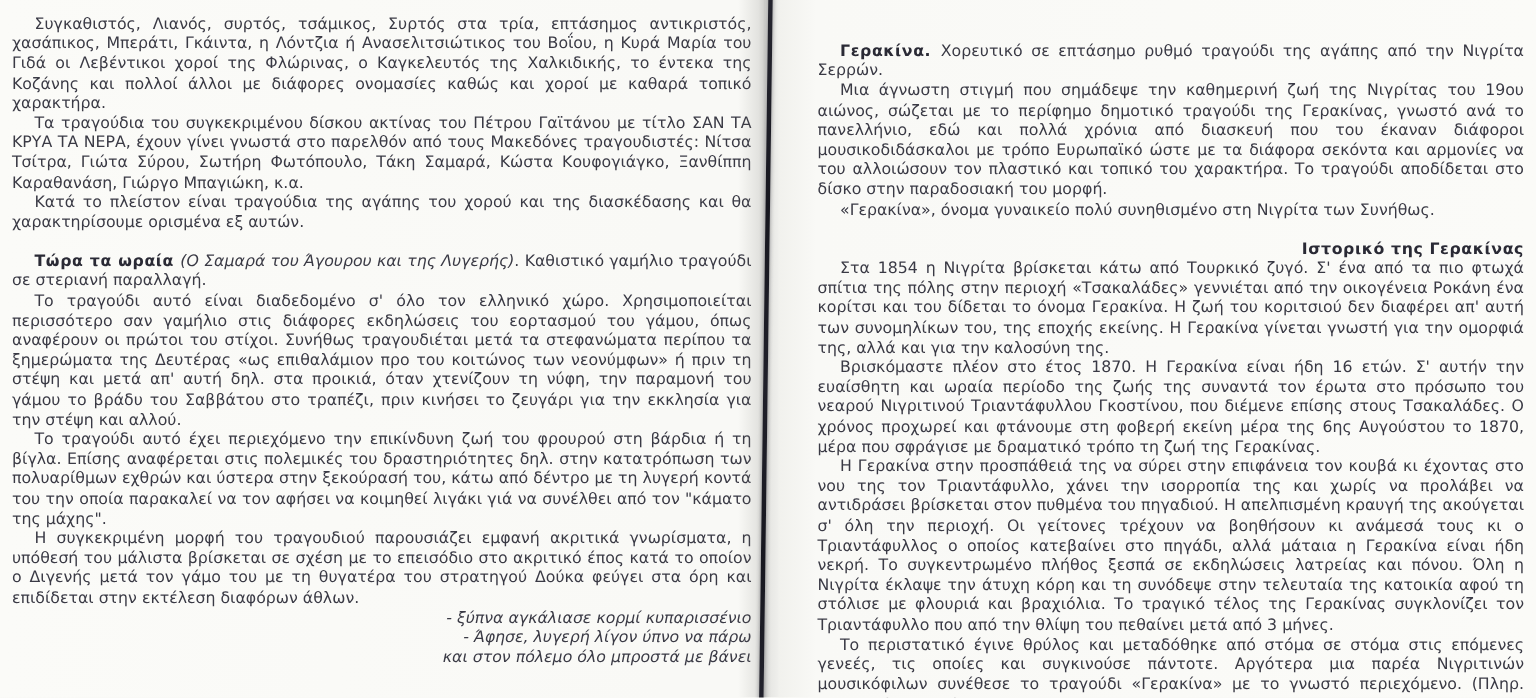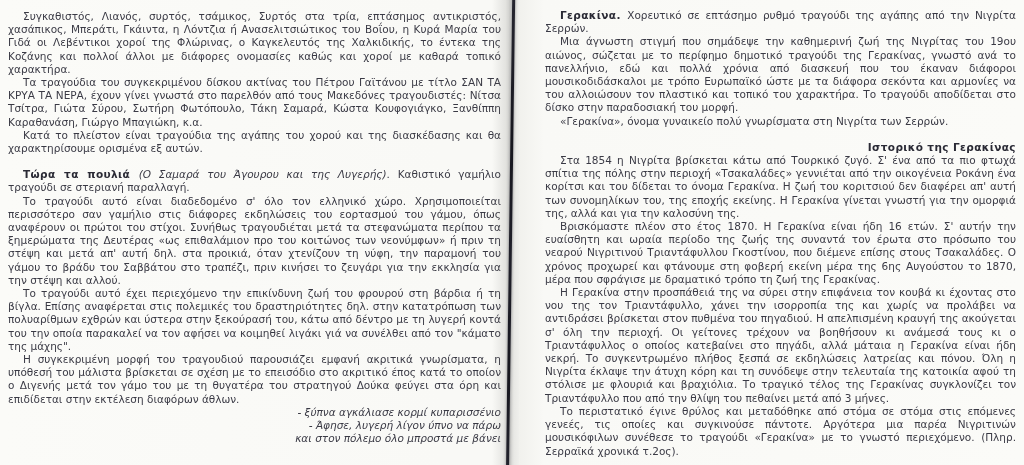--- a/index.html
+++ b/index.html
@@ -23,21 +23,21 @@
     position:absolute;top:0;height:465px;box-sizing:border-box;overflow:hidden;
   }
   .page-left{
     left:0;width:507px;
     padding:10px 6px 0 8px;
     background:linear-gradient(90deg,#fbfbf8 0%,#f9f9f6 88%,#ececе8 99%);
     background:linear-gradient(90deg,#fbfbf8 0%,#f9f9f6 88%,#ececdf00 99%);
   }
   .page-right{
     left:519px;width:505px;
-    padding:9px 8px 0 26px;
+    padding:28px 8px 0 26px;
     background:linear-gradient(90deg,#f1f1ed 0%,#f9f9f6 5%,#fbfbf8 100%);
   }
   .gutter-shadow{
     position:absolute;top:0;left:492px;width:34px;height:465px;
     background:linear-gradient(90deg,rgba(110,110,105,0) 0%,rgba(110,110,105,0.16) 40%,rgba(90,90,88,0.26) 52%,rgba(110,110,105,0.12) 65%,rgba(110,110,105,0) 100%);
   }
   .gutter-line{
     position:absolute;top:-4px;left:506px;width:3px;height:474px;
     background:linear-gradient(180deg,#262630 0%,var(--gutter) 30%,#20202a 55%,var(--gutter) 80%,#23232d 100%);
     border-radius:2px;
@@ -65,38 +65,38 @@
 </style>
 </head>
 <body>
 
 <div class="spread">
   <div class="page page-left">
     <div class="page-text">
         <p class="para"><span class="seg-normal">Συγκαθιστός, Λιανός, συρτός, τσάμικος, Συρτός στα τρία, επτάσημος αντικριστός, χασάπικος, Μπεράτι, Γκάιντα, η Λόντζια ή Ανασελιτσιώτικος του Βοΐου, η Κυρά Μαρία του Γιδά οι Λεβέντικοι χοροί της Φλώρινας, ο Καγκελευτός της Χαλκιδικής, το έντεκα της Κοζάνης και πολλοί άλλοι με διάφορες ονομασίες καθώς και χοροί με καθαρά τοπικό χαρακτήρα.</span></p>
         <p class="para"><span class="seg-normal">Τα τραγούδια του συγκεκριμένου δίσκου ακτίνας του Πέτρου Γαϊτάνου με τίτλο ΣΑΝ ΤΑ ΚΡΥΑ ΤΑ ΝΕΡΑ, έχουν γίνει γνωστά στο παρελθόν από τους Μακεδόνες τραγουδιστές: Νίτσα Τσίτρα, Γιώτα Σύρου, Σωτήρη Φωτόπουλο, Τάκη Σαμαρά, Κώστα Κουφογιάγκο, Ξανθίππη Καραθανάση, Γιώργο Μπαγιώκη, κ.α.</span></p>
         <p class="para"><span class="seg-normal">Κατά το πλείστον είναι τραγούδια της αγάπης του χορού και της διασκέδασης και θα χαρακτηρίσουμε ορισμένα εξ αυτών.</span></p>
-        <p class="para space"><span class="seg-bold">Τώρα τα πουλιά </span><span class="seg-italic">(Ο Σαμαρά του Άγουρου και της Λυγερής)</span><span class="seg-normal">. Καθιστικό γαμήλιο τραγούδι σε στεριανή παραλλαγή.</span></p>
+        <p class="para space"><span class="seg-bold">Τώρα τα ωραία </span><span class="seg-italic">(Ο Σαμαρά του Άγουρου και της Λυγερής)</span><span class="seg-normal">. Καθιστικό γαμήλιο τραγούδι σε στεριανή παραλλαγή.</span></p>
         <p class="para"><span class="seg-normal">Το τραγούδι αυτό είναι διαδεδομένο σ' όλο τον ελληνικό χώρο. Χρησιμοποιείται περισσότερο σαν γαμήλιο στις διάφορες εκδηλώσεις του εορτασμού του γάμου, όπως αναφέρουν οι πρώτοι του στίχοι. Συνήθως τραγουδιέται μετά τα στεφανώματα περίπου τα ξημερώματα της Δευτέρας «ως επιθαλάμιον προ του κοιτώνος των νεονύμφων» ή πριν τη στέψη και μετά απ' αυτή δηλ. στα προικιά, όταν χτενίζουν τη νύφη, την παραμονή του γάμου το βράδυ του Σαββάτου στο τραπέζι, πριν κινήσει το ζευγάρι για την εκκλησία για την στέψη και αλλού.</span></p>
         <p class="para"><span class="seg-normal">Το τραγούδι αυτό έχει περιεχόμενο την επικίνδυνη ζωή του φρουρού στη βάρδια ή τη βίγλα. Επίσης αναφέρεται στις πολεμικές του δραστηριότητες δηλ. στην κατατρόπωση των πολυαρίθμων εχθρών και ύστερα στην ξεκούρασή του, κάτω από δέντρο με τη λυγερή κοντά του την οποία παρακαλεί να τον αφήσει να κοιμηθεί λιγάκι γιά να συνέλθει από τον "κάματο της μάχης".</span></p>
         <p class="para"><span class="seg-normal">Η συγκεκριμένη μορφή του τραγουδιού παρουσιάζει εμφανή ακριτικά γνωρίσματα, η υπόθεσή του μάλιστα βρίσκεται σε σχέση με το επεισόδιο στο ακριτικό έπος κατά το οποίον ο Διγενής μετά τον γάμο του με τη θυγατέρα του στρατηγού Δούκα φεύγει στα όρη και επιδίδεται στην εκτέλεση διαφόρων άθλων.</span></p>
         <p class="para poem"><span class="seg-normal">- ξύπνα αγκάλιασε κορμί κυπαρισσένιο</span></p>
         <p class="para poem"><span class="seg-normal">- Άφησε, λυγερή λίγον ύπνο να πάρω</span></p>
         <p class="para poem"><span class="seg-normal">και στον πόλεμο όλο μπροστά με βάνει</span></p>
       </div>
   </div>
 
   <div class="gutter-shadow"></div>
   <div class="gutter-line"></div>
 
   <div class="page page-right">
     <div class="page-text">
         <p class="para"><span class="seg-bold">Γερακίνα. </span><span class="seg-normal">Χορευτικό σε επτάσημο ρυθμό τραγούδι της αγάπης από την Νιγρίτα Σερρών.</span></p>
         <p class="para"><span class="seg-normal">Μια άγνωστη στιγμή που σημάδεψε την καθημερινή ζωή της Νιγρίτας του 19ου αιώνος, σώζεται με το περίφημο δημοτικό τραγούδι της Γερακίνας, γνωστό ανά το πανελλήνιο, εδώ και πολλά χρόνια από διασκευή που του έκαναν διάφοροι μουσικοδιδάσκαλοι με τρόπο Ευρωπαϊκό ώστε με τα διάφορα σεκόντα και αρμονίες να του αλλοιώσουν τον πλαστικό και τοπικό του χαρακτήρα. Το τραγούδι αποδίδεται στο δίσκο στην παραδοσιακή του μορφή.</span></p>
-        <p class="para"><span class="seg-normal">«Γερακίνα», όνομα γυναικείο πολύ γνωρίσματα στη Νιγρίτα των Σερρών.</span></p>
+        <p class="para"><span class="seg-normal">«Γερακίνα», όνομα γυναικείο πολύ συνηθισμένο στη Νιγρίτα των Συνήθως.</span></p>
         <p class="para space heading"><span class="seg-normal">Ιστορικό της Γερακίνας</span></p>
         <p class="para"><span class="seg-normal">Στα 1854 η Νιγρίτα βρίσκεται κάτω από Τουρκικό ζυγό. Σ' ένα από τα πιο φτωχά σπίτια της πόλης στην περιοχή «Τσακαλάδες» γεννιέται από την οικογένεια Ροκάνη ένα κορίτσι και του δίδεται το όνομα Γερακίνα. Η ζωή του κοριτσιού δεν διαφέρει απ' αυτή των συνομηλίκων του, της εποχής εκείνης. Η Γερακίνα γίνεται γνωστή για την ομορφιά της, αλλά και για την καλοσύνη της.</span></p>
         <p class="para"><span class="seg-normal">Βρισκόμαστε πλέον στο έτος 1870. Η Γερακίνα είναι ήδη 16 ετών. Σ' αυτήν την ευαίσθητη και ωραία περίοδο της ζωής της συναντά τον έρωτα στο πρόσωπο του νεαρού Νιγριτινού Τριαντάφυλλου Γκοστίνου, που διέμενε επίσης στους Τσακαλάδες. Ο χρόνος προχωρεί και φτάνουμε στη φοβερή εκείνη μέρα της 6ης Αυγούστου το 1870, μέρα που σφράγισε με δραματικό τρόπο τη ζωή της Γερακίνας.</span></p>
         <p class="para"><span class="seg-normal">Η Γερακίνα στην προσπάθειά της να σύρει στην επιφάνεια τον κουβά κι έχοντας στο νου της τον Τριαντάφυλλο, χάνει την ισορροπία της και χωρίς να προλάβει να αντιδράσει βρίσκεται στον πυθμένα του πηγαδιού. Η απελπισμένη κραυγή της ακούγεται σ' όλη την περιοχή. Οι γείτονες τρέχουν να βοηθήσουν κι ανάμεσά τους κι ο Τριαντάφυλλος ο οποίος κατεβαίνει στο πηγάδι, αλλά μάταια η Γερακίνα είναι ήδη νεκρή. Το συγκεντρωμένο πλήθος ξεσπά σε εκδηλώσεις λατρείας και πόνου. Όλη η Νιγρίτα έκλαψε την άτυχη κόρη και τη συνόδεψε στην τελευταία της κατοικία αφού τη στόλισε με φλουριά και βραχιόλια. Το τραγικό τέλος της Γερακίνας συγκλονίζει τον Τριαντάφυλλο που από την θλίψη του πεθαίνει μετά από 3 μήνες.</span></p>
         <p class="para"><span class="seg-normal">Το περιστατικό έγινε θρύλος και μεταδόθηκε από στόμα σε στόμα στις επόμενες γενεές, τις οποίες και συγκινούσε πάντοτε. Αργότερα μια παρέα Νιγριτινών μουσικόφιλων συνέθεσε το τραγούδι «Γερακίνα» με το γνωστό περιεχόμενο. (Πληρ. Σερραϊκά χρονικά τ.2ος).</span></p>
       </div>
   </div>
 </div>
 
 </body></html>

